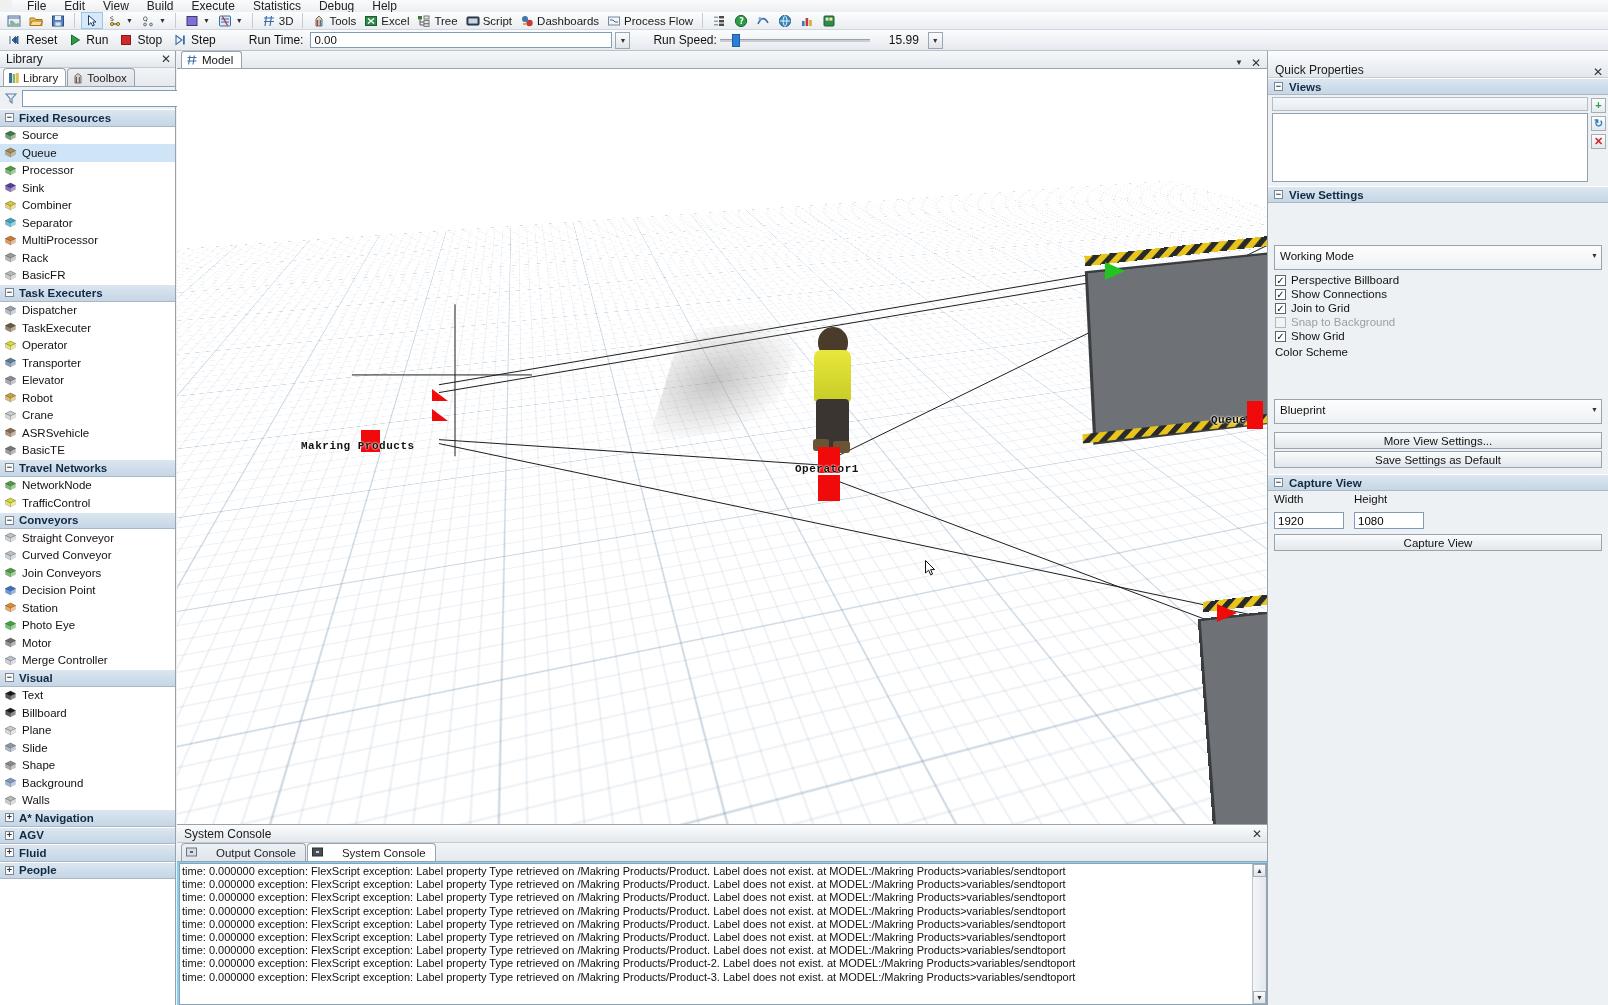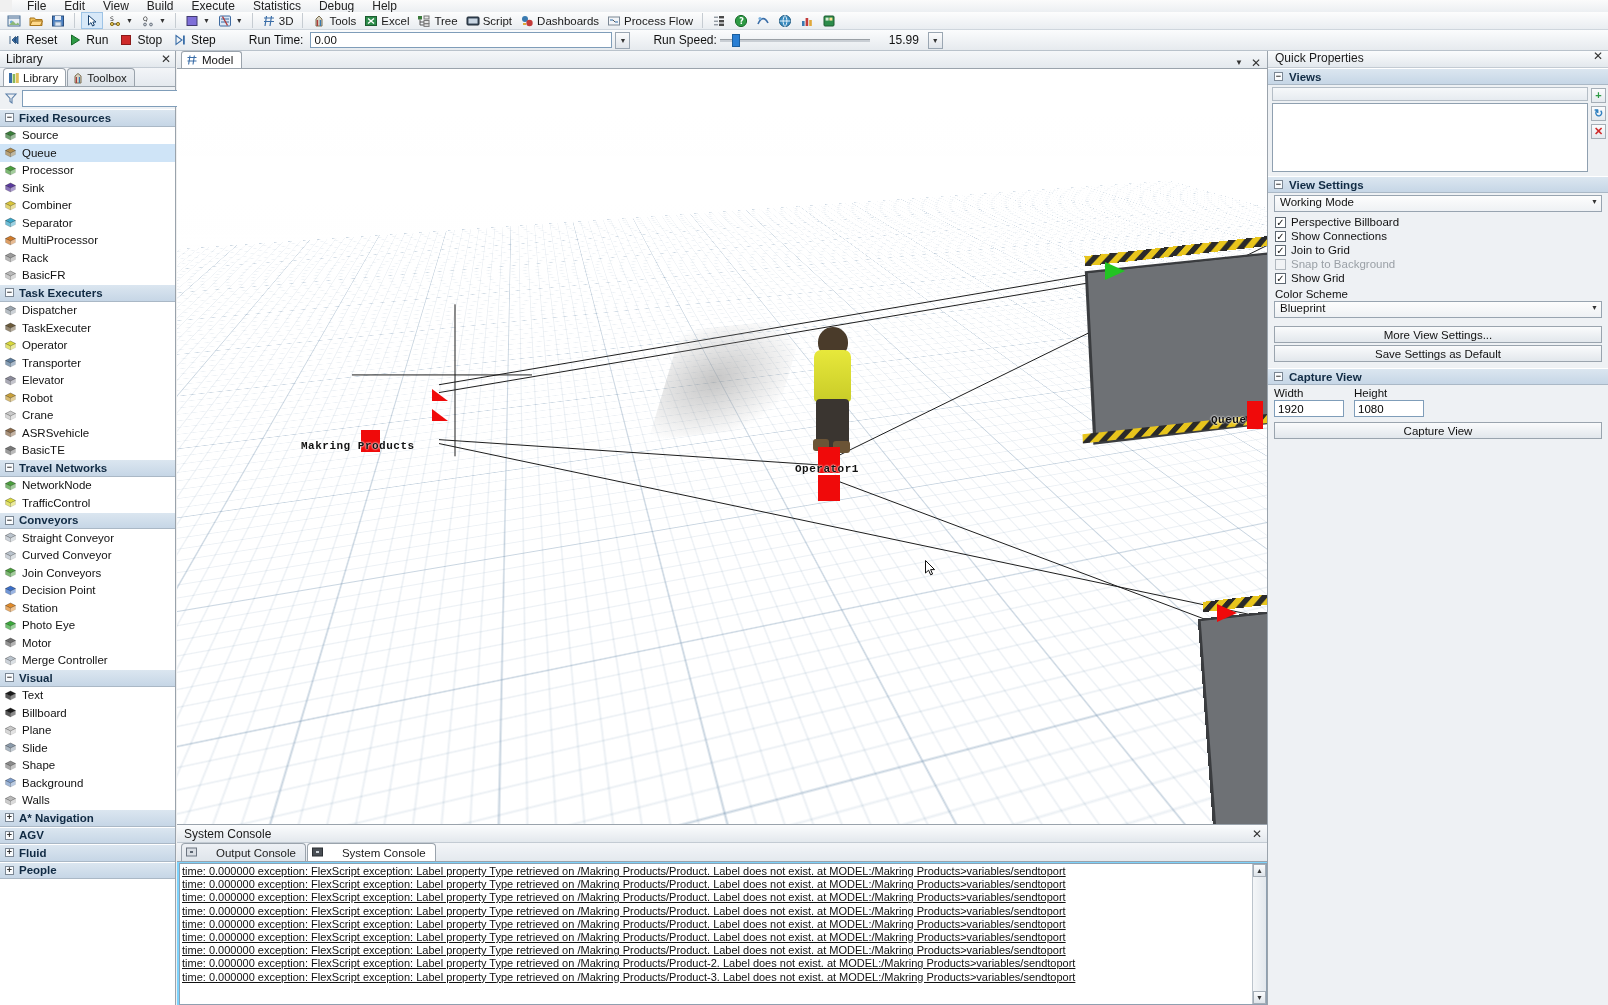--- a/index.html
+++ b/index.html
@@ -202,42 +202,42 @@
     border-radius: 4px 4px 0 0; background: linear-gradient(#eef1f5,#dfe5eb); color: #222;
   }
   .con-tab.sel { background: #fff; }
   #console-body {
     flex: 1; display: flex; background: #fff; border: 1px solid #8fa0b0; margin: 1px 0 0 2px;
     overflow: hidden;
   }
   #console-log {
     flex: 1; overflow: hidden; padding: 1px 0 0 2px;
     font-family: "Liberation Sans", sans-serif; font-size: 11px; color: #111;
-    line-height: 13.2px; white-space: nowrap; text-decoration: underline;
+    line-height: 13.2px; white-space: nowrap;
   }
   #console-scroll {
     width: 14px; background: linear-gradient(90deg,#f4f6f8,#e3e8ed);
     border-left: 1px solid #bcc4cc; display: flex; flex-direction: column;
     justify-content: space-between; align-items: center;
   }
   .sb-arrow {
     width: 13px; height: 13px; background: linear-gradient(#fbfcfd,#dee4ea);
     border: 1px solid #a5aeb7; display: flex; align-items: center;
     justify-content: center; font-size: 7px; color: #333;
   }
 
   
   #qp {
     position: absolute; right: 0; top: 51px; width: 341px; bottom: 0;
     background: #eef1f4; border-left: 1px solid #9aa3ac;
     display: flex; flex-direction: column;
   }
   #qp-title {
-    height: 17px; background: linear-gradient(#fbfcfd,#e3e8ed);
-    display: flex; align-items: flex-start; justify-content: space-between;
+    height: 27px; background: linear-gradient(#fbfcfd,#e3e8ed);
+    display: flex; align-items: flex-end; justify-content: space-between;
     padding: 0 5px 0 7px; font-size: 12px; color: #1a1a1a;
     border-bottom: 1px solid #c3cbd3;
     gap: 40px;
   }
   .qp-sec-hdr {
     height: 17px; background: linear-gradient(#dbe6f0,#c6d6e6);
     border-top: 1px solid #fff; border-bottom: 1px solid #aab8c6;
     display: flex; align-items: center; gap: 6px; padding-left: 6px;
     font-size: 11.5px; font-weight: bold; color: #102a43;
   }
@@ -249,23 +249,23 @@
   }
   #views-list { height: 69px; background: #fff; border: 1px solid #8fa0b0; }
   #views-tools { display: flex; flex-direction: column; gap: 3px; padding-top: 1px; }
   .vt-btn {
     width: 15px; height: 15px; background: linear-gradient(#fbfcfd,#e4e9ee);
     border: 1px solid #a5aeb7; display: flex; align-items: center;
     justify-content: center; font-size: 11px; line-height: 11px; font-weight: bold;
   }
   .qp-row { padding: 2px 6px 0 6px; }
   .combo {
-    height: 17px; background: linear-gradient(#fdfdfd,#eef1f4);
+    height: 25px; background: linear-gradient(#fdfdfd,#eef1f4);
     border: 1px solid #98a4b0; display: flex; align-items: center;
-    justify-content: space-between; padding: 0 3px 4px 5px; font-size: 11.5px; color: #111;
+    justify-content: space-between; padding: 0 3px 4px 5px; font-size: 11.5px; color: #111; margin-top: 40px;
   }
   .combo .cb-arrow { font-size: 7px; color: #333; }
   .chk-row {
     display: flex; align-items: center; gap: 5px; padding: 1px 0 1px 7px;
     font-size: 11.5px; color: #111;
   }
   .chk-row.disabled { color: #9aa0a6; }
   .chkbox {
     width: 11px; height: 11px; background: #fff; border: 1px solid #5d6771;
     display: inline-flex; align-items: center; justify-content: center;
@@ -274,21 +274,21 @@
   .chkbox.off { background: #f1f3f5; border-color: #b0b7be; }
   .field-label { font-size: 11.5px; color: #111; padding: 3px 0 1px 7px; }
   .qp-btn {
     height: 17px; margin: 2px 6px 0 6px;
     background: linear-gradient(#fafbfc,#e2e7ec); border: 1px solid #9aa4ae;
     display: flex; align-items: center; justify-content: center;
     font-size: 11.5px; color: #111;
   }
   #capture-fields { display: flex; gap: 10px; padding: 2px 6px 0 6px; }
   .cap-col { display: flex; flex-direction: column; }
-  .cap-col label { font-size: 11.5px; color: #111; padding-bottom: 1px; }
+  .cap-col label { font-size: 11.5px; color: #111; padding-bottom: 7px; }
   .cap-col input {
     width: 70px; height: 17px; border: 1px solid #7f9db9; background: #fff;
     font-size: 11.5px; padding: 0 3px; font-family: "Liberation Sans", sans-serif;
   }
 </style>
 </head>
 <body>
 
 <div id="app">
 

